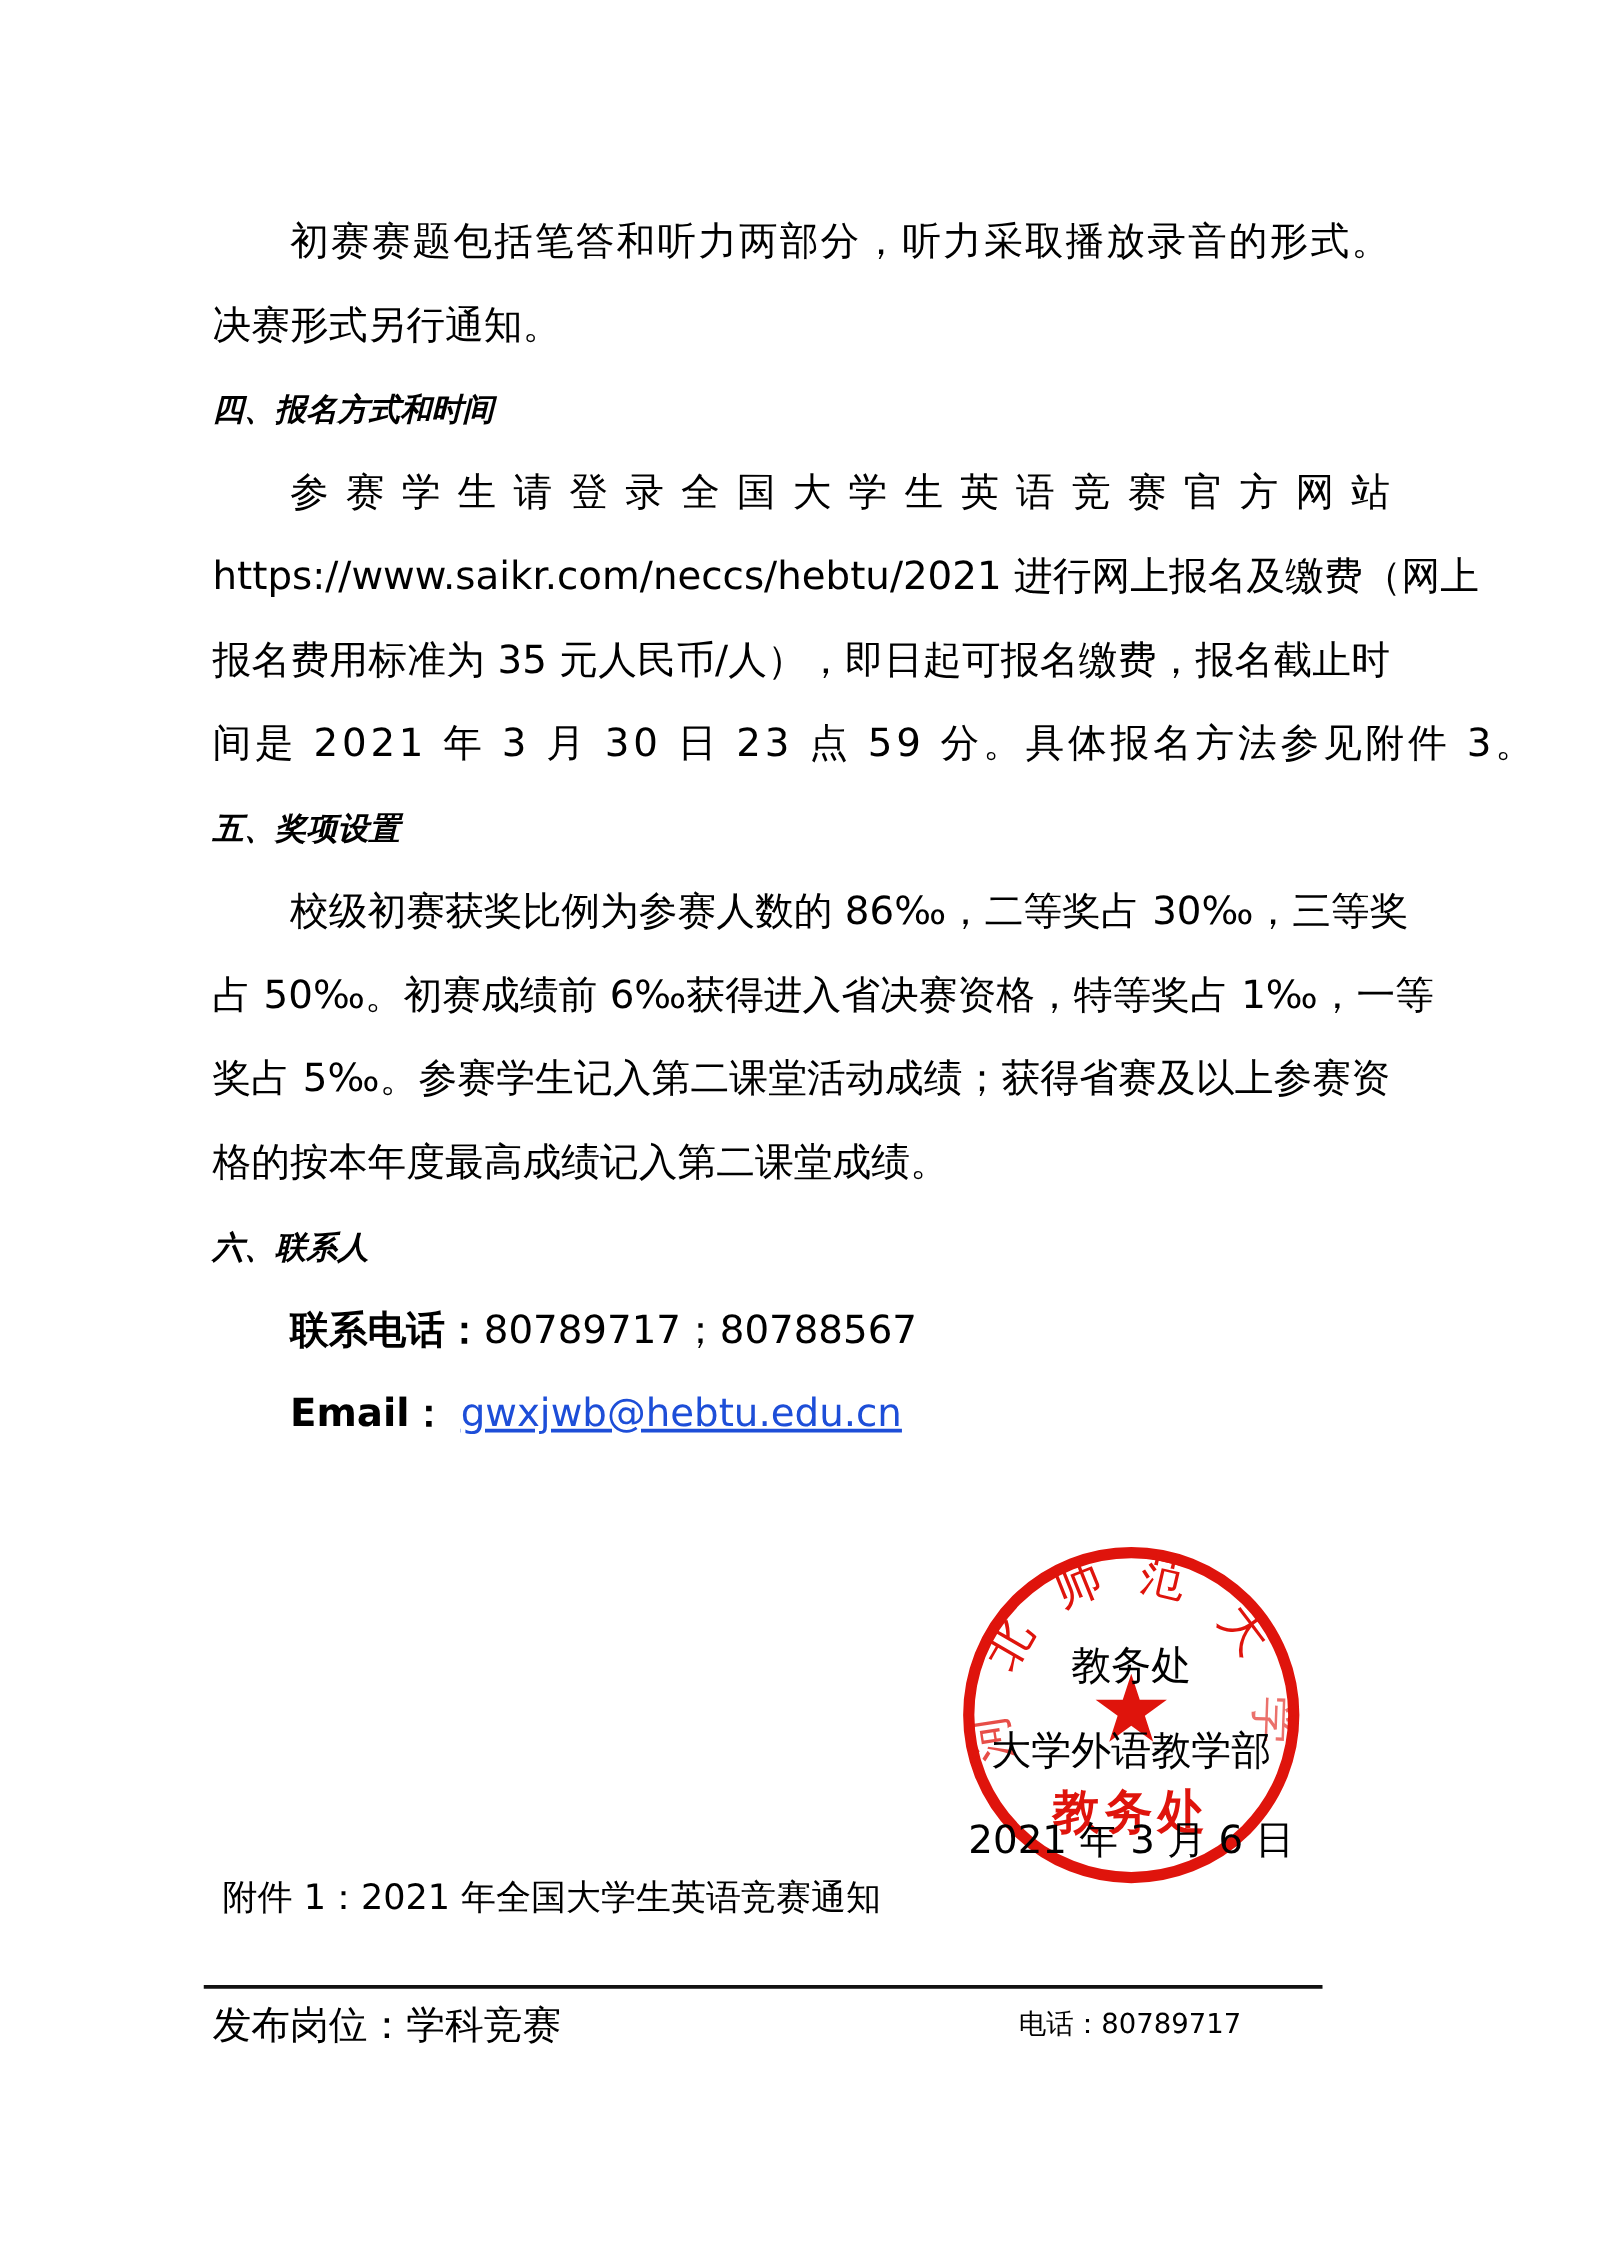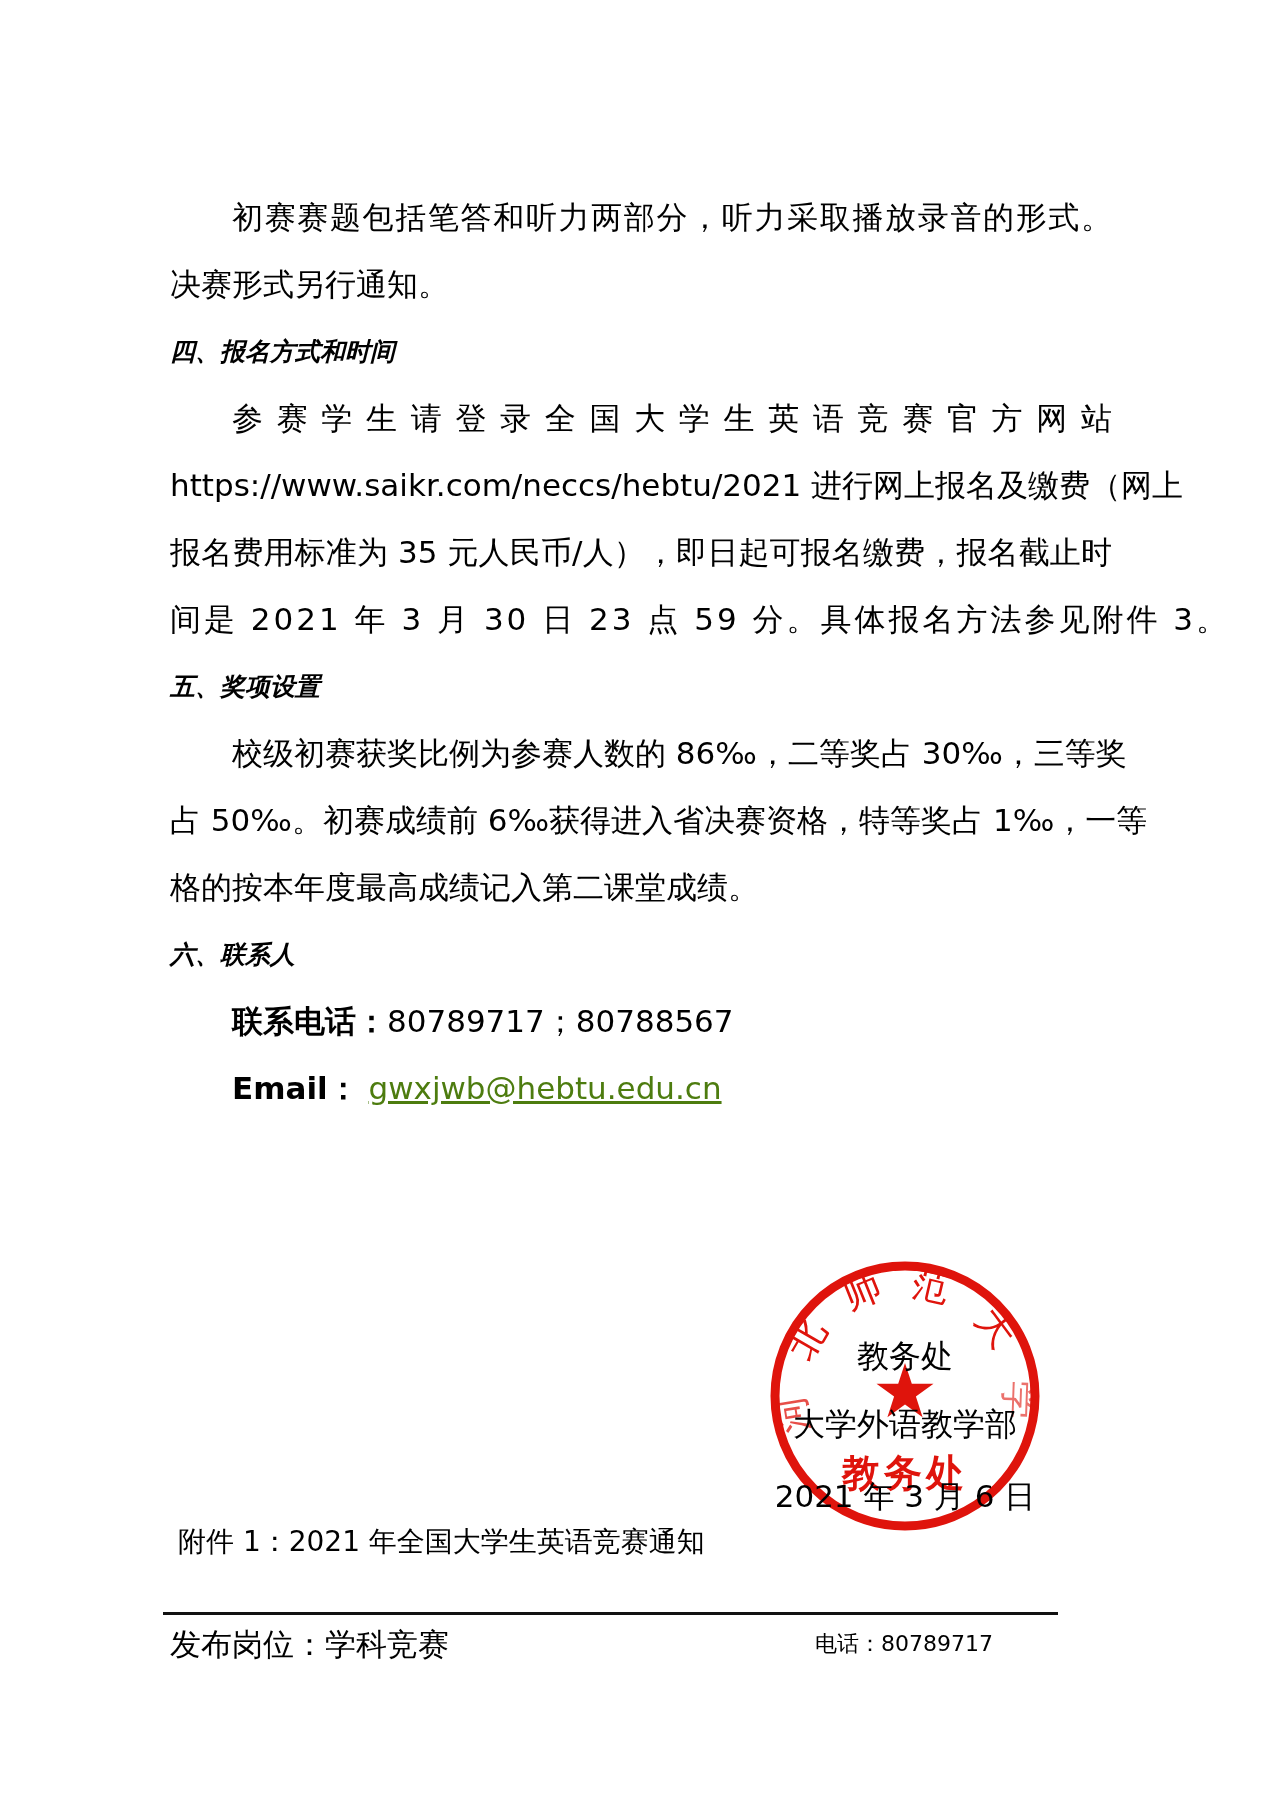--- a/index.html
+++ b/index.html
@@ -1,32 +1,32 @@
 <!DOCTYPE html>
 <html><head>
 <meta charset="utf-8">
 <style>
   html,body { margin:0; padding:0; }
   body {
     width:1282px; height:1813px; background:#ffffff; color:#000;
     font-family:"DejaVu Sans","Liberation Sans",sans-serif;
     position:relative; overflow:hidden;
   }
-  .page { position:absolute; inset:0;margin-top:24px; }
+  .page { position:absolute; inset:0; }
   .doc { position:absolute; left:170px; top:160px; width:942px; }
   .line {
     margin:0; height:67px; line-height:67px; font-size:31px;
     white-space:nowrap; font-weight:normal;
   }
   .heading { font-weight:bold; font-size:25px;font-style:italic; }
   .indent { padding-left:62px; }
   .j { text-align:justify; text-align-last:justify; text-justify:inter-character; }
   .sp { letter-spacing:3px; }
   .lbl { font-weight:bold; }
-  .email-link { color:#4d7c0f; text-decoration:underline; cursor:pointer; }
+  .email-link { color:#1d4ed8; text-decoration:underline; cursor:pointer; }
   .seal-svg { position:absolute; left:765px; top:1232px; width:280px; height:280px; z-index:1; }
   .seal-ring-char { font-size:38px; fill:#df140c; font-weight:normal; }
   .seal-bottom { font-size:38px; fill:#df140c; font-weight:bold; letter-spacing:4px; }
   .sig { position:absolute; left:765px; width:280px; text-align:center; z-index:2; }
   .sig1 { top:1312px; font-size:32px; line-height:40px; }
   .sig2 { top:1380px; font-size:32px; line-height:40px; }
   .sig-date { top:1452px; font-size:31px; line-height:40px; }
   .attachment {
     position:absolute; left:178px; top:1498px; font-size:28px; line-height:40px; z-index:2;
   }
@@ -45,20 +45,21 @@
 
     <h2 class="line heading">四、报名方式和时间</h2>
     <p class="line indent j">参 赛 学 生 请 登 录 全 国 大 学 生 英 语 竞 赛 官 方 网 站</p>
     <p class="line j">https://www.saikr.com/neccs/hebtu/2021 进行网上报名及缴费（网上</p>
     <p class="line j">报名费用标准为 35 元人民币/人），即日起可报名缴费，报名截止时</p>
     <p class="line sp">间是 2021 年 3 月 30 日 23 点 59 分。具体报名方法参见附件 3。</p>
 
     <h2 class="line heading">五、奖项设置</h2>
     <p class="line indent j">校级初赛获奖比例为参赛人数的 86‰，二等奖占 30‰，三等奖</p>
     <p class="line j">占 50‰。初赛成绩前 6‰获得进入省决赛资格，特等奖占 1‰，一等</p>
+    <p class="line j">奖占 5‰。参赛学生记入第二课堂活动成绩；获得省赛及以上参赛资</p>
     <p class="line">格的按本年度最高成绩记入第二课堂成绩。</p>
 
     <h2 class="line heading">六、联系人</h2>
     <p class="line indent">
       <span class="lbl">联系电话：</span><span>80789717；80788567</span>
     </p>
     <p class="line indent">
       <span class="lbl">Email：</span>&nbsp;<a class="email-link">gwxjwb@hebtu.edu.cn</a>
     </p>
   </div>

